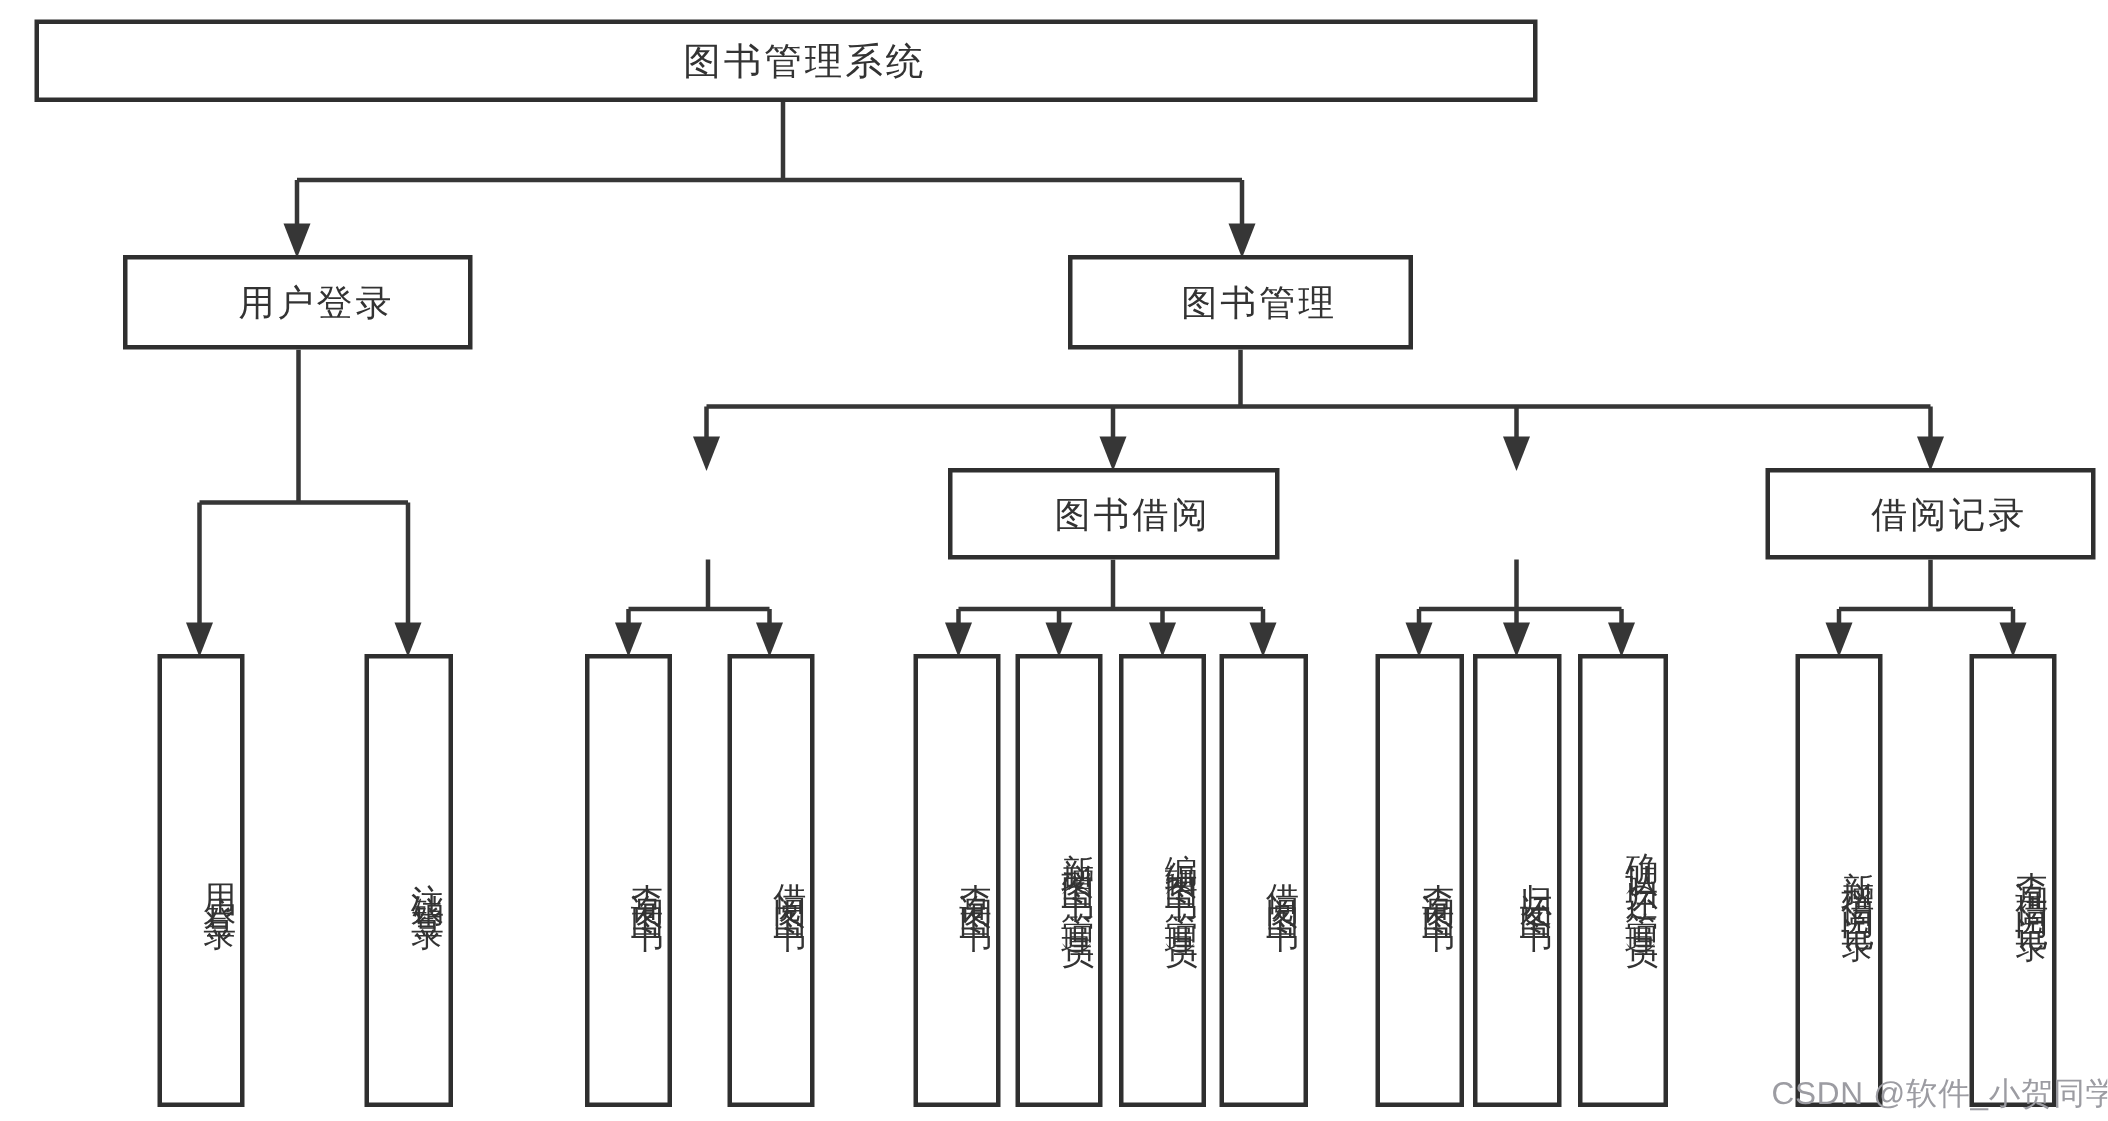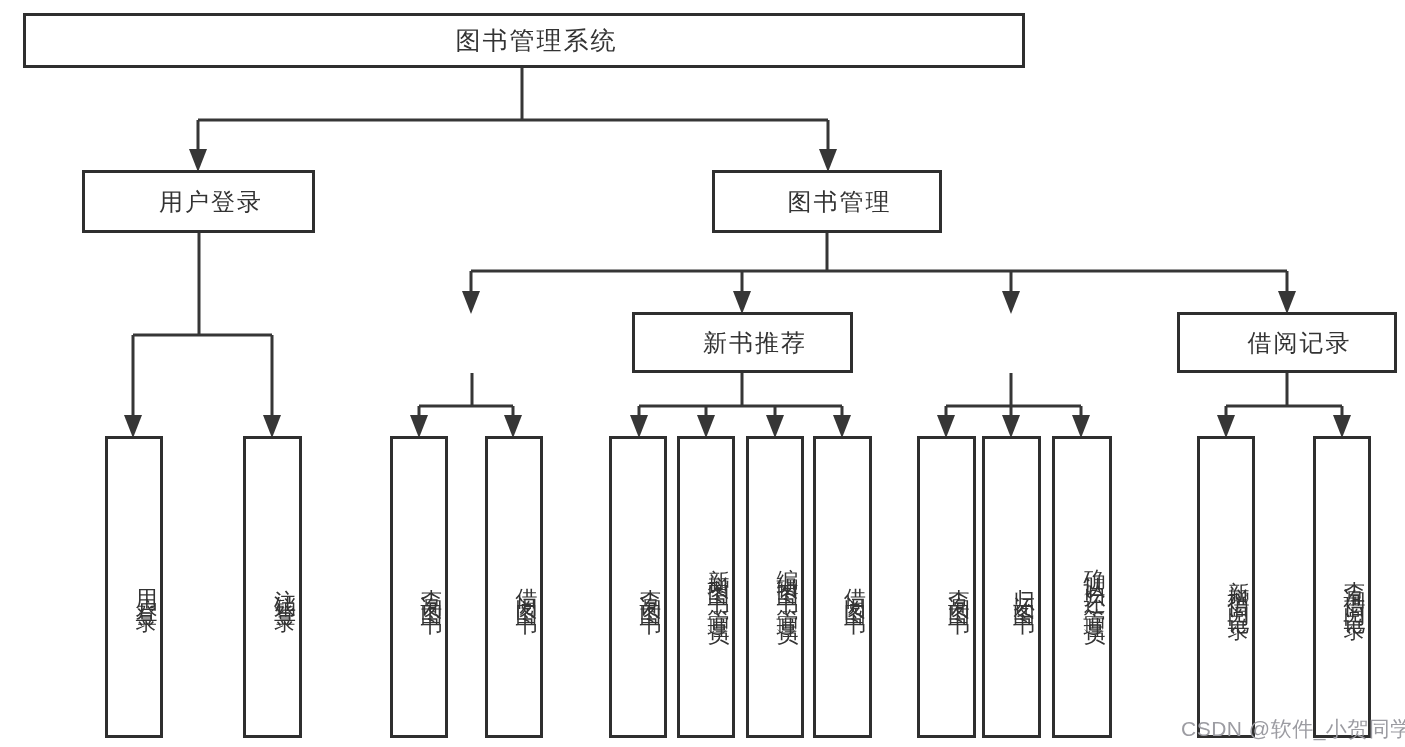--- a/index.html
+++ b/index.html
@@ -66,21 +66,21 @@
     <path d="M1287 373 V406 M1226 406 H1342 M1226 406 V420 M1342 406 V420"></path>
     <polygon points="1217,415 1235,415 1226,438"></polygon>
     <polygon points="1333,415 1351,415 1342,438"></polygon>
   </svg>
 
   <div class="box h root" style="left:23px; top:13px; width:1002px; height:55px;">图书管理系统</div>
 
   <div class="box h" style="left:82px; top:170px; width:233px; height:63px;">用户登录</div>
   <div class="box h" style="left:712px; top:170px; width:230px; height:63px;">图书管理</div>
 
-  <div class="box h" style="left:632px; top:312px; width:221px; height:61px;">新书推荐</div>
+  <div class="box h" style="left:632px; top:312px; width:221px; height:61px;">图书借阅</div>
   <div class="box h" style="left:1177px; top:312px; width:220px; height:61px;">借阅记录</div>
 
   <div class="box v" style="left:105px; top:436px; width:58px; height:302px;">
     <span>用户登录</span>
   </div>
   <div class="box v" style="left:243px; top:436px; width:59px; height:302px;">
     <span>注销登录</span>
   </div>
 
   <div class="box v" style="left:390px; top:436px; width:58px; height:302px;">

